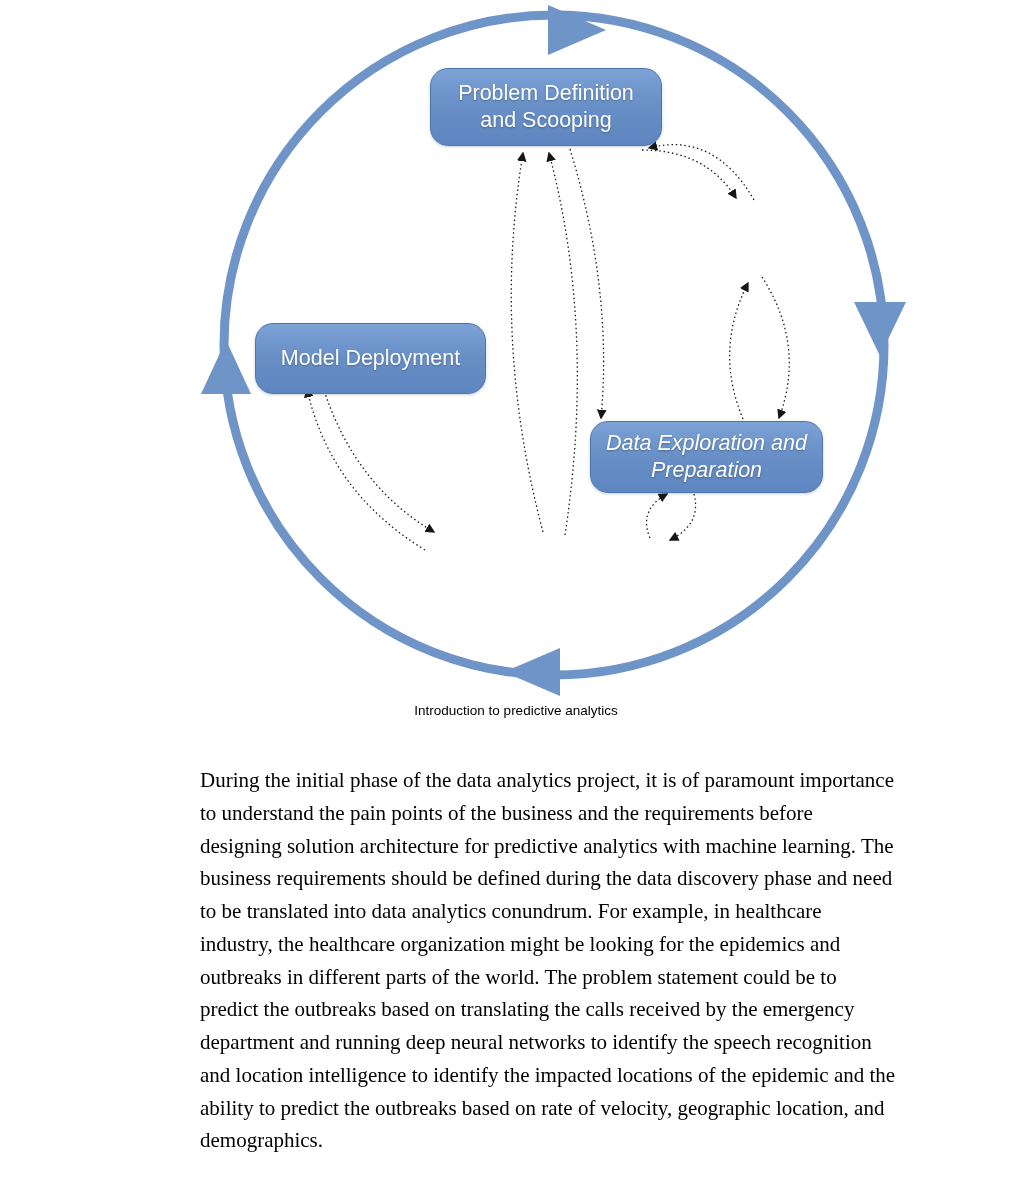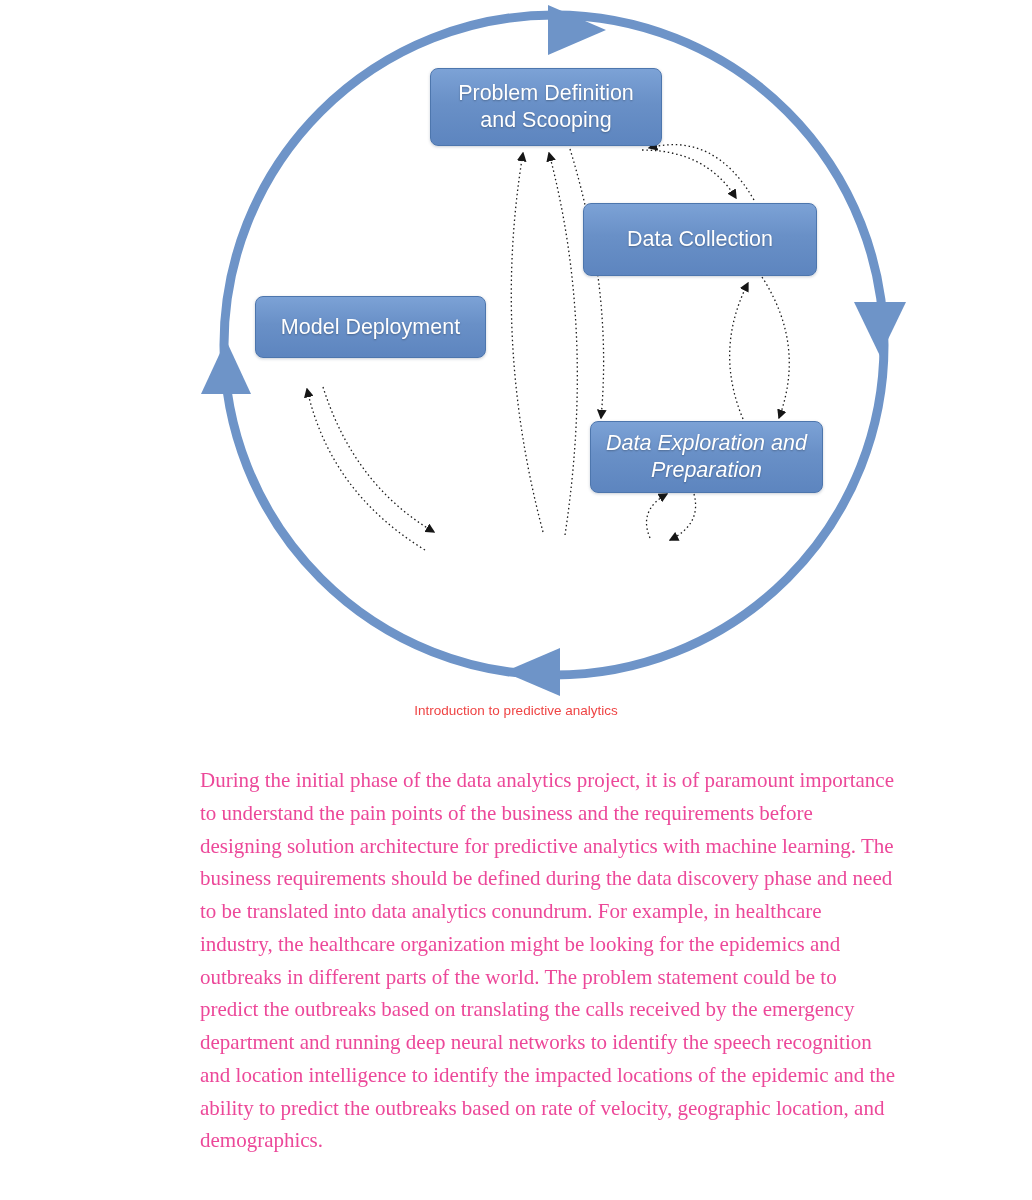--- a/index.html
+++ b/index.html
@@ -17,44 +17,44 @@
   .node{
     position:absolute;
     display:flex;align-items:center;justify-content:center;
     text-align:center;
     color:#ffffff;
     font-size:21.5px;
     line-height:1.25;
     font-family:"Liberation Sans",sans-serif;
     background:linear-gradient(180deg,#7ca2d6 0%,#6990c7 45%,#5d85bf 100%);
     border:1px solid #4d76ad;
-    border-radius:8px;
+    border-radius:18px;
     box-shadow:0 1px 3px rgba(40,60,90,.25);
     text-shadow:0 1px 2px rgba(0,0,0,.28);
     padding:4px 10px;
     box-sizing:border-box;
   }
   .node-pd  {left:430px;top:68px; width:232px;height:78px;}
   .node-dc  {left:583px;top:203px;width:234px;height:73px;}
-  .node-mdep{left:255px;top:296px;width:231px;height:62px;}
+  .node-mdep{left:255px;top:323px;width:231px;height:71px;}
   .node-dep {left:590px;top:421px;width:233px;height:72px;font-style:italic;}
   .node-md  {left:418px;top:537px;width:257px;height:78px;}
   .caption{
     position:absolute;left:0;top:703px;width:1032px;
     text-align:center;
-    font-size:13.5px;color:#ef4444;
+    font-size:13.5px;color:#000000;
     font-family:"Liberation Sans",sans-serif;
   }
   
   .article{
     position:absolute;left:200px;top:764px;width:698px;
     font-family:"Liberation Serif",serif;
     font-size:21px;
     line-height:1.56;
-    color:#ec4899;
+    color:#000000;
     text-align:left;
   }
 </style>
 </head>
 <body>
 
 <div class="page">
 
   <div class="figure">
 
@@ -87,21 +87,20 @@
         <path d="M 323 387 Q 354 485 434 532" marker-end="url(#arr)"></path>
 
         <path d="M 565 535 Q 596 330 549 153" marker-end="url(#arr)"></path>
         <path d="M 543 532 Q 492 340 523 153" marker-end="url(#arr)"></path>
 
         <path d="M 570 149 Q 613 290 601 418" marker-end="url(#arr)"></path>
       </g>
     </svg>
 
     <div class="node node-pd">Problem Definition and Scooping</div>
-    <div class="node node-dc">Data Collection</div>
     <div class="node node-mdep">Model Deployment</div>
     <div class="node node-dep">Data Exploration and Preparation</div>
   </div>
 
   <div class="caption">Introduction to predictive analytics</div>
 
   <div class="article">During the initial phase of the data analytics project, it is of paramount importance to understand the pain points of the business and the requirements before designing solution architecture for predictive analytics with machine learning. The business requirements should be defined during the data discovery phase and need to be translated into data analytics conundrum. For example, in healthcare industry, the healthcare organization might be looking for the epidemics and outbreaks in different parts of the world. The problem statement could be to predict the outbreaks based on translating the calls received by the emergency department and running deep neural networks to identify the speech recognition and location intelligence to identify the impacted locations of the epidemic and the ability to predict the outbreaks based on rate of velocity, geographic location, and demographics.</div>
 
 </div>
 

